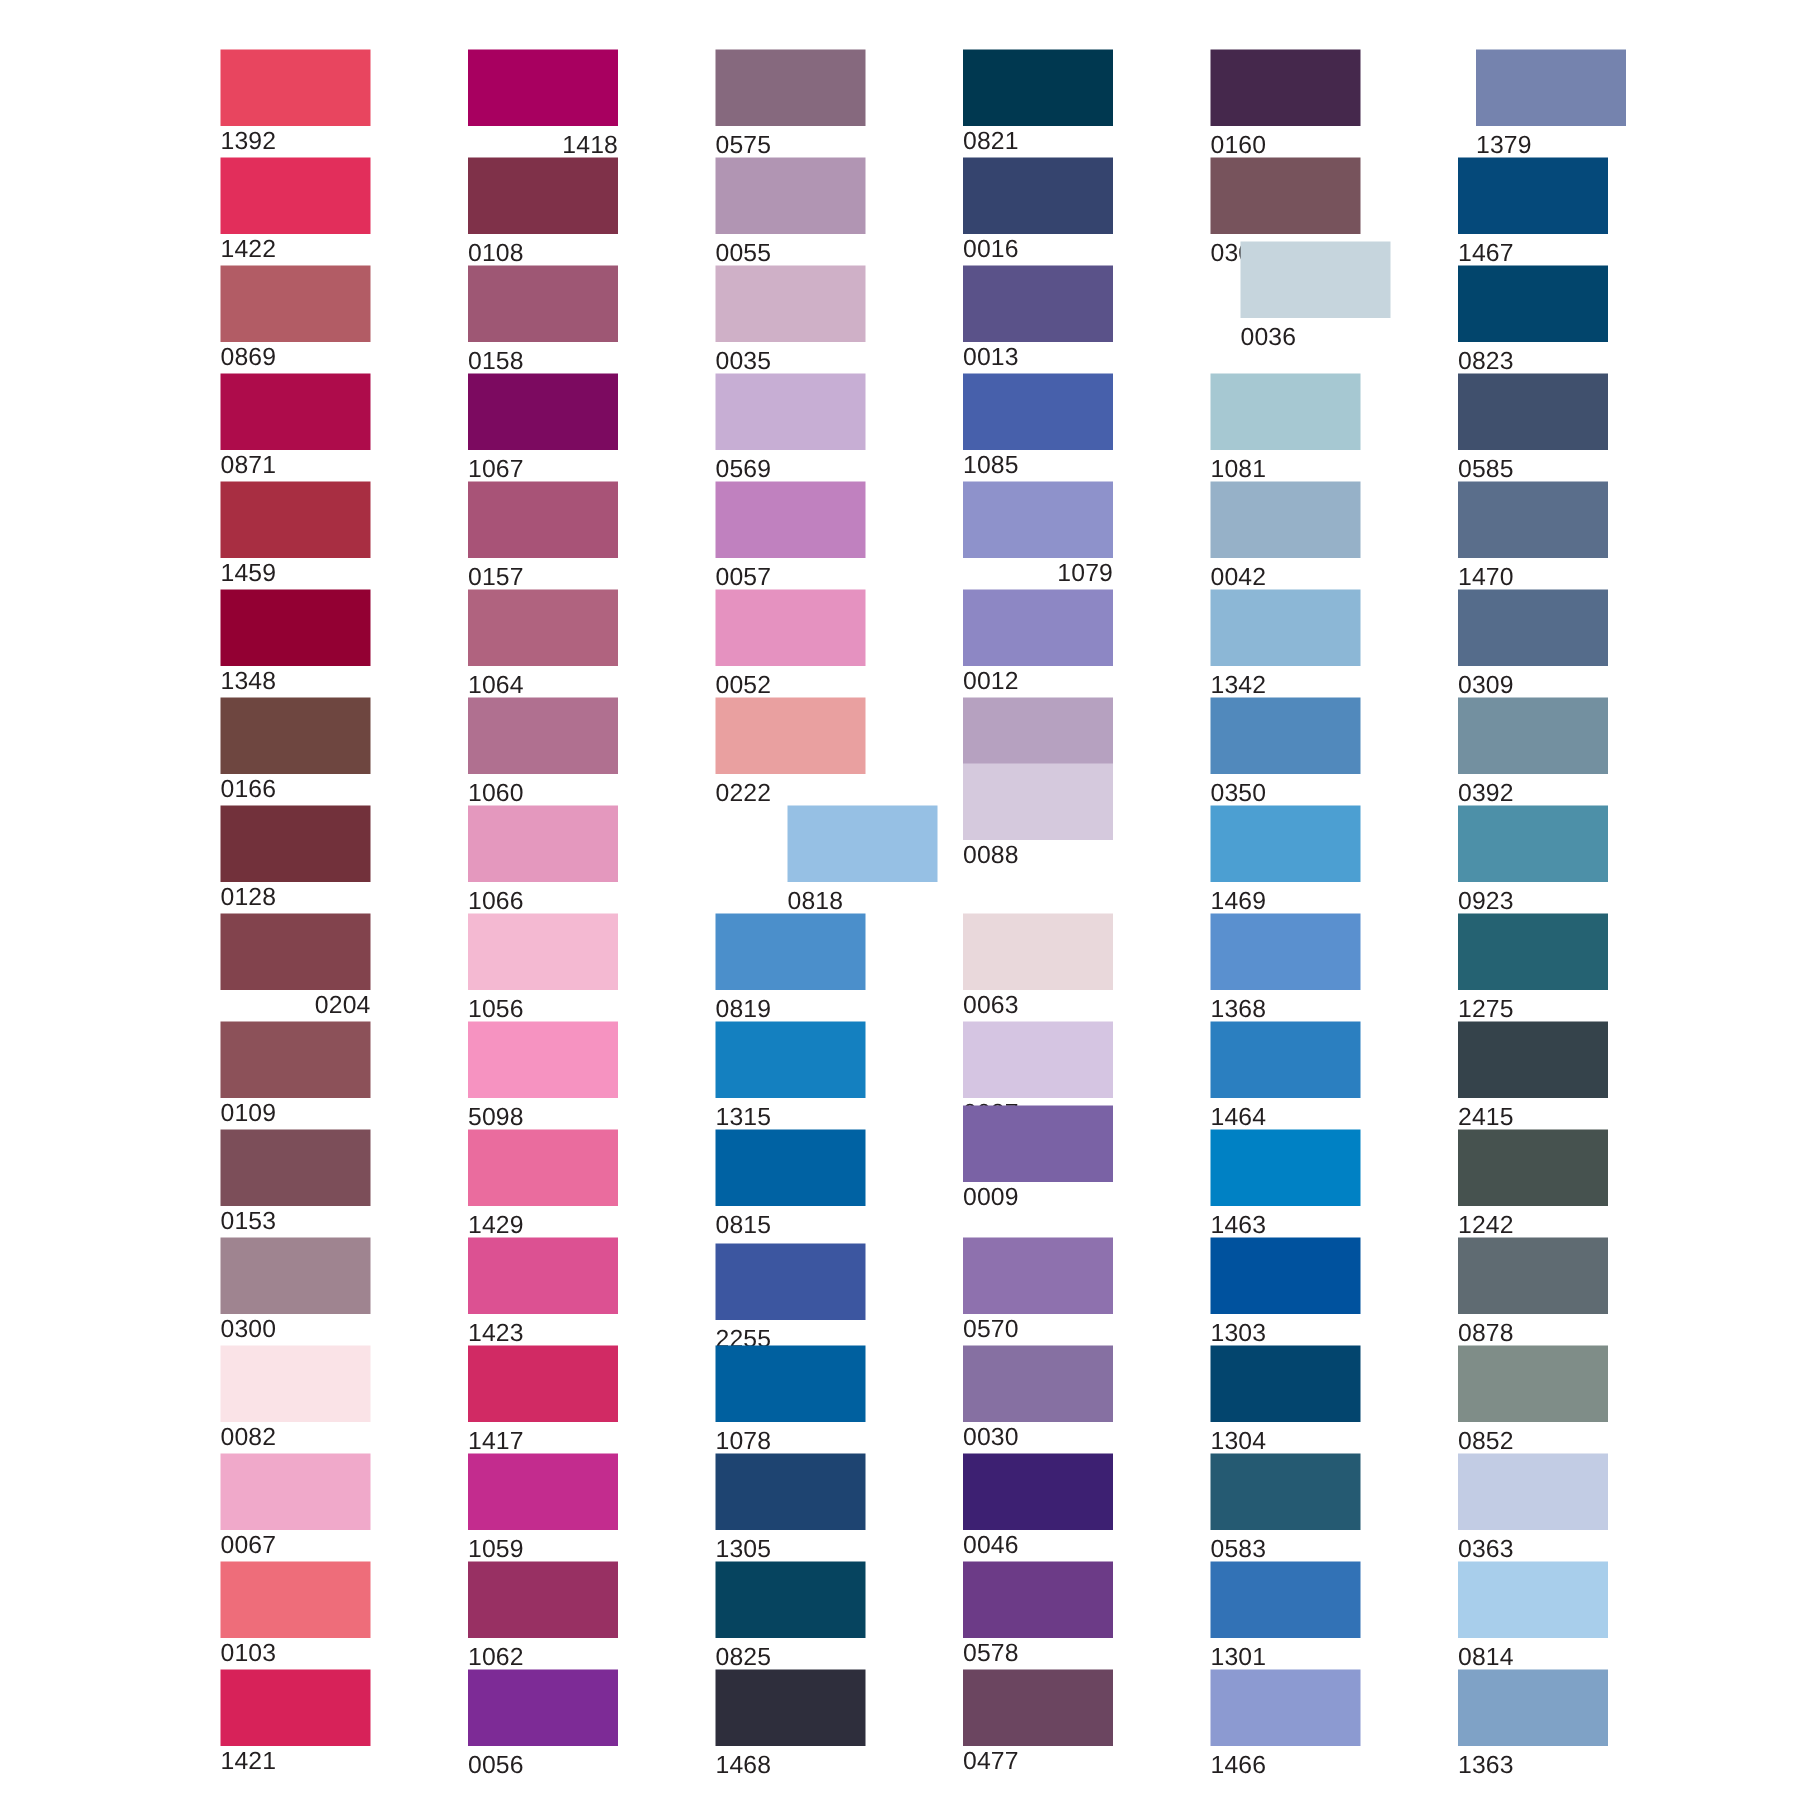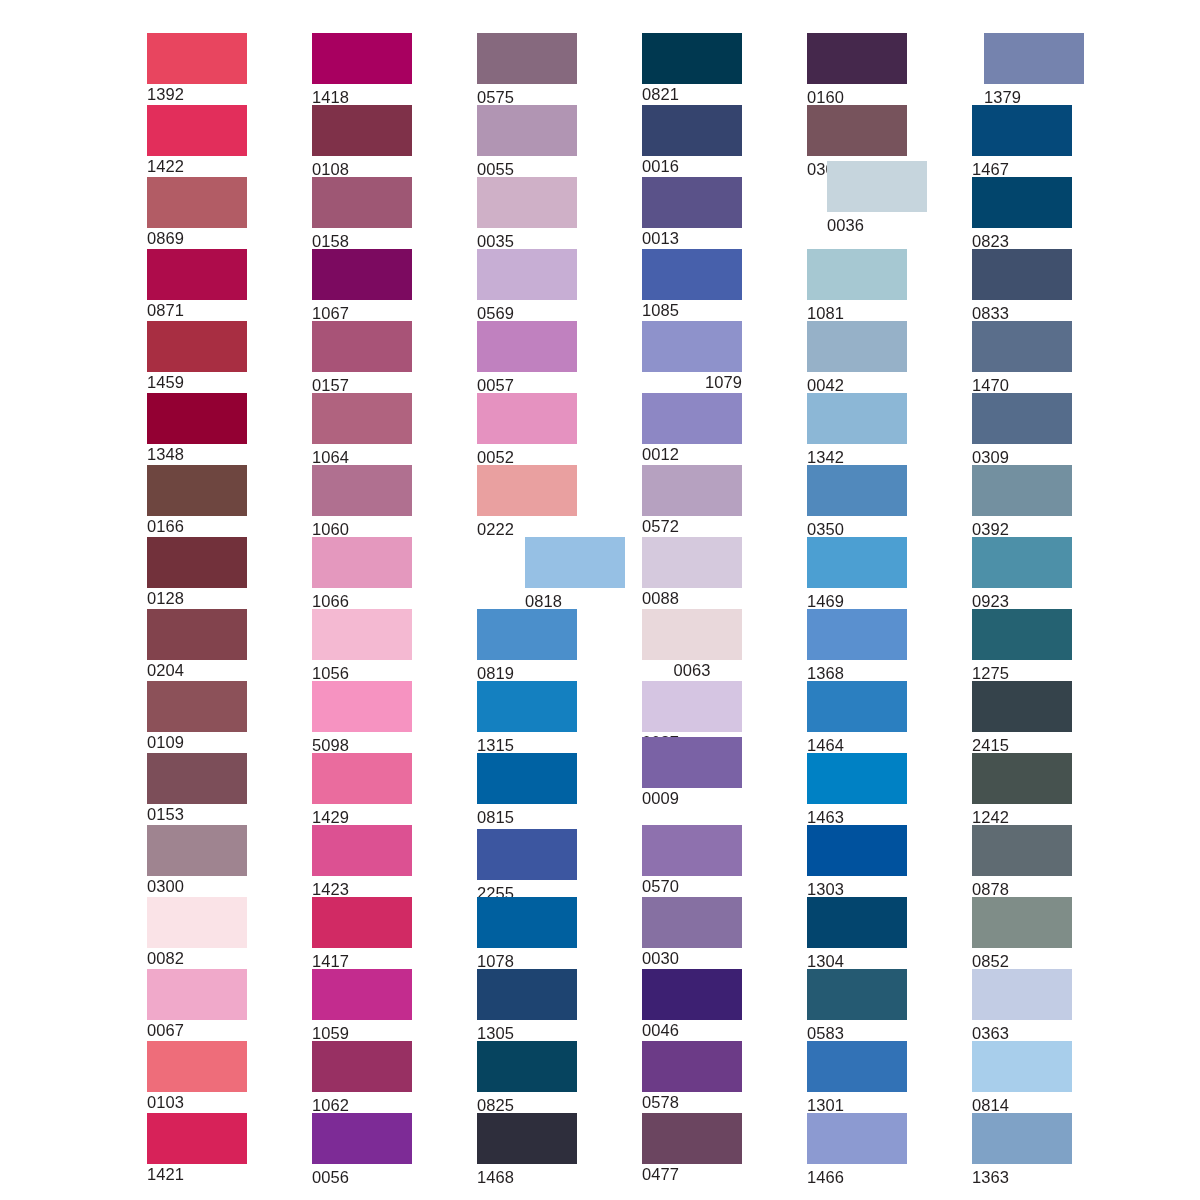--- a/index.html
+++ b/index.html
@@ -88,21 +88,21 @@
           <span class="swatch-label nudge-up">1348</span>
         </div>
         <div class="swatch-cell" style="top: 432px;">
           <span class="swatch-chip" style="background: rgb(110, 70, 64);"></span>
           <span class="swatch-label nudge-up">0166</span>
         </div>
         <div class="swatch-cell" style="top: 504px;">
           <span class="swatch-chip" style="background: rgb(114, 49, 59);"></span>
           <span class="swatch-label nudge-up">0128</span>
         </div>
-        <div class="swatch-cell" style="top: 576px;">
+        <div class="swatch-cell" style="top: 576px; text-align: right;">
           <span class="swatch-chip" style="background: rgb(130, 67, 77);"></span>
           <span class="swatch-label nudge-up">0204</span>
         </div>
         <div class="swatch-cell" style="top: 648px;">
           <span class="swatch-chip" style="background: rgb(140, 81, 89);"></span>
           <span class="swatch-label nudge-up">0109</span>
         </div>
         <div class="swatch-cell" style="top: 720px;">
           <span class="swatch-chip" style="background: rgb(124, 78, 89);"></span>
           <span class="swatch-label nudge-up">0153</span>
@@ -122,21 +122,21 @@
         <div class="swatch-cell" style="top: 1008px;">
           <span class="swatch-chip" style="background: rgb(238, 109, 122);"></span>
           <span class="swatch-label nudge-up">0103</span>
         </div>
         <div class="swatch-cell" style="top: 1080px;">
           <span class="swatch-chip" style="background: rgb(215, 34, 89);"></span>
           <span class="swatch-label nudge-up">1421</span>
         </div>
       </div>
       <div class="swatch-column" style="left: 165px;">
-        <div class="swatch-cell" style="top: 0px;">
+        <div class="swatch-cell" style="top: 0px; text-align: right;">
           <span class="swatch-chip" style="background: rgb(168, 0, 96);"></span>
           <span class="swatch-label nudge-down">1418</span>
         </div>
         <div class="swatch-cell" style="top: 72px;">
           <span class="swatch-chip" style="background: rgb(127, 49, 73);"></span>
           <span class="swatch-label nudge-down">0108</span>
         </div>
         <div class="swatch-cell" style="top: 144px;">
           <span class="swatch-chip" style="background: rgb(158, 87, 116);"></span>
           <span class="swatch-label nudge-down">0158</span>
@@ -282,25 +282,25 @@
           <span class="swatch-label nudge-up">1079</span>
         </div>
         <div class="swatch-cell" style="top: 360px;">
           <span class="swatch-chip" style="background: rgb(141, 135, 196);"></span>
           <span class="swatch-label nudge-up">0012</span>
         </div>
         <div class="swatch-cell" style="top: 432px;">
           <span class="swatch-chip" style="background: rgb(182, 161, 192);"></span>
           <span class="swatch-label nudge-up">0572</span>
         </div>
-        <div class="swatch-cell" style="top: 504px;">
+        <div class="swatch-cell" style="top: 476px;">
           <span class="swatch-chip" style="background: rgb(213, 201, 221);"></span>
           <span class="swatch-label nudge-up">0088</span>
         </div>
-        <div class="swatch-cell" style="top: 576px; text-align: center;">
+        <div class="swatch-cell" style="top: 576px;">
           <span class="swatch-chip" style="background: rgb(233, 216, 219);"></span>
           <span class="swatch-label nudge-up">0063</span>
         </div>
         <div class="swatch-cell" style="top: 648px;">
           <span class="swatch-chip" style="background: rgb(213, 197, 226);"></span>
           <span class="swatch-label nudge-up">0027</span>
         </div>
         <div class="swatch-cell" style="top: 704px;">
           <span class="swatch-chip" style="background: rgb(122, 98, 165);"></span>
           <span class="swatch-label nudge-up">0009</span>
@@ -400,21 +400,21 @@
         <div class="swatch-cell" style="top: 72px;">
           <span class="swatch-chip" style="background: rgb(5, 73, 122);"></span>
           <span class="swatch-label nudge-down">1467</span>
         </div>
         <div class="swatch-cell" style="top: 144px;">
           <span class="swatch-chip" style="background: rgb(2, 69, 108);"></span>
           <span class="swatch-label nudge-down">0823</span>
         </div>
         <div class="swatch-cell" style="top: 216px;">
           <span class="swatch-chip" style="background: rgb(64, 80, 109);"></span>
-          <span class="swatch-label nudge-down">0833</span>
+          <span class="swatch-label nudge-down">0585</span>
         </div>
         <div class="swatch-cell" style="top: 288px;">
           <span class="swatch-chip" style="background: rgb(90, 110, 139);"></span>
           <span class="swatch-label nudge-down">1470</span>
         </div>
         <div class="swatch-cell" style="top: 360px;">
           <span class="swatch-chip" style="background: rgb(85, 108, 139);"></span>
           <span class="swatch-label nudge-down">0309</span>
         </div>
         <div class="swatch-cell" style="top: 432px;">

